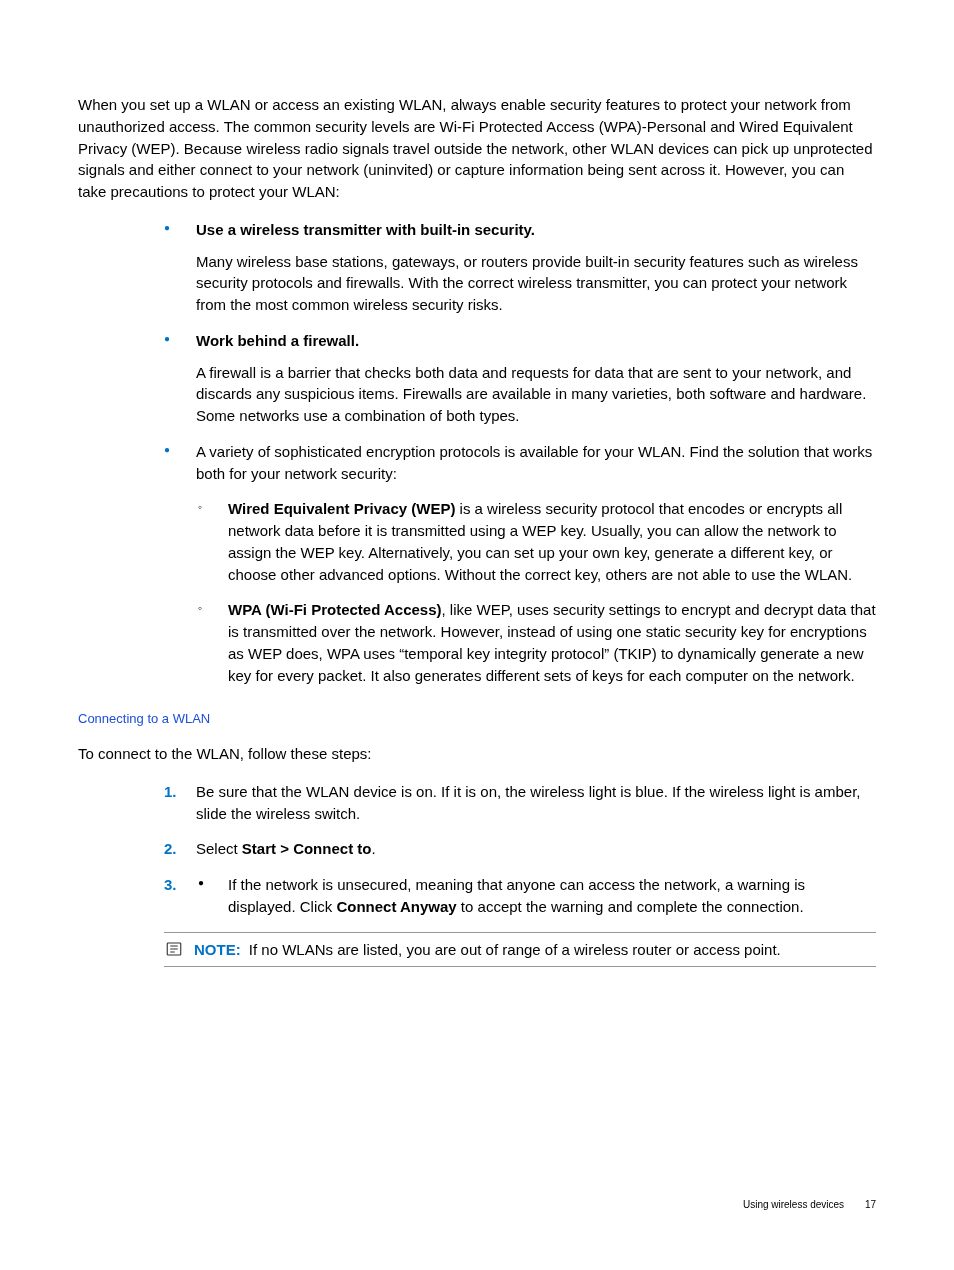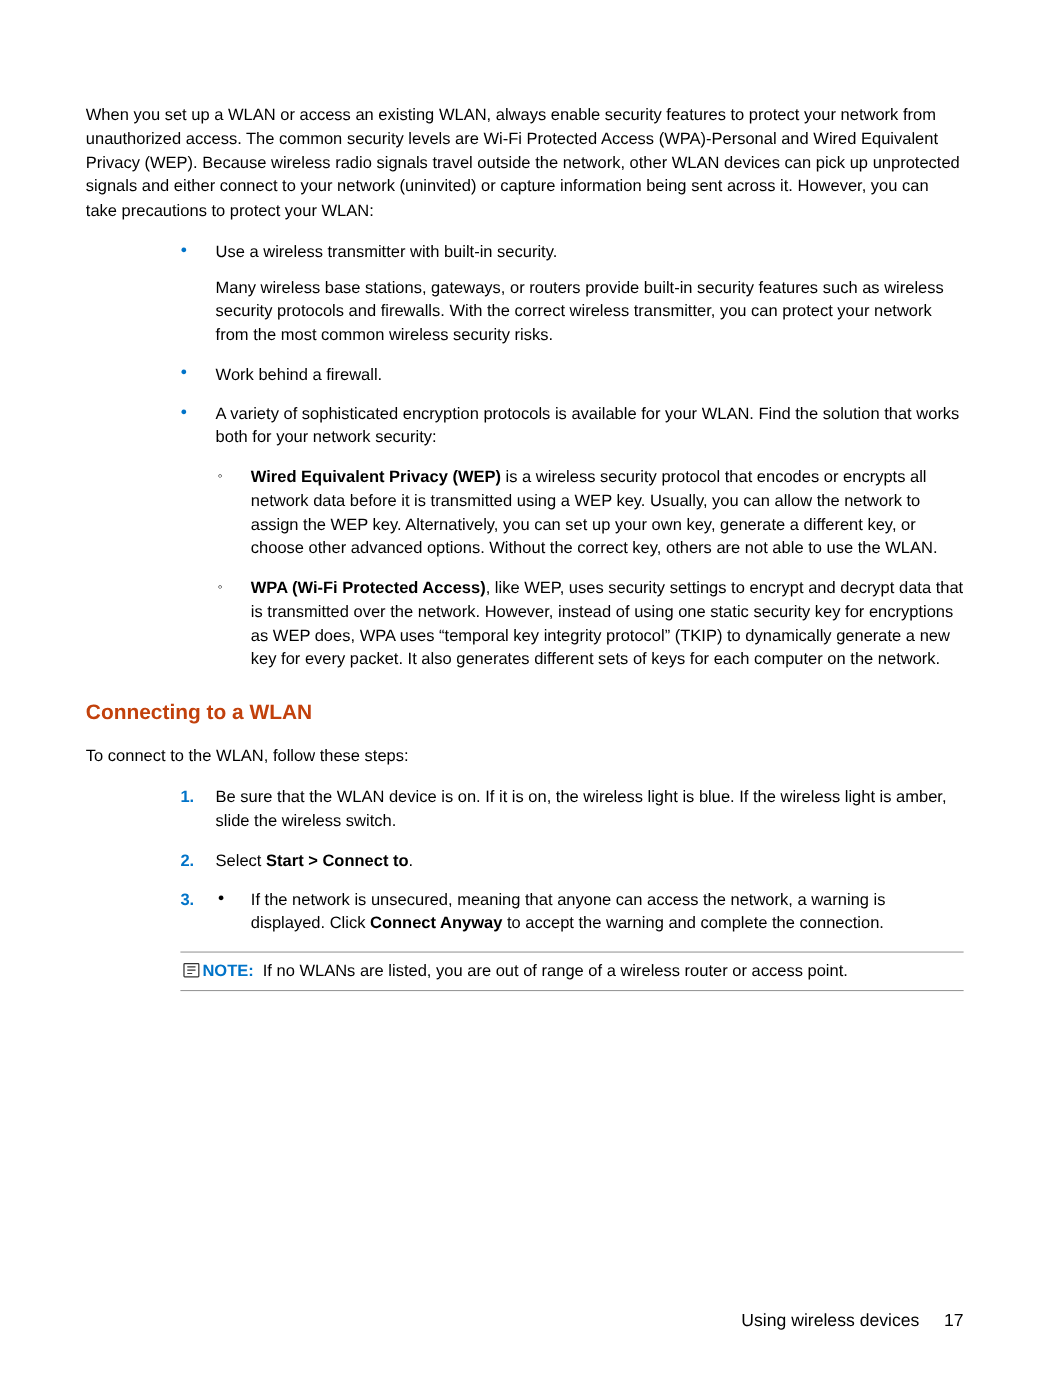--- a/index.html
+++ b/index.html
@@ -30,21 +30,21 @@
     margin: 0 0 14px 0;
   }
   ul.toplist > li::before {
     content: "\25cf";
     position: absolute;
     left: 0;
     top: 2px;
     color: #0073c8;
     font-size: 10px;
   }
-  .bold-head { font-weight: normal; display: block; margin-bottom: 10px; }
+  .bold-head { font-weight: bold; display: block; margin-bottom: 10px; }
   .subtext { margin: 0 0 14px 0; }
   ul.sublist {
     list-style: none;
     margin: 0;
     padding: 0;
   }
   ul.sublist > li {
     position: relative;
     padding-left: 32px;
     margin: 0 0 14px 0;
@@ -57,23 +57,23 @@
     font-size: 12px;
     color: #000;
   }
   ul.sublist2 > li::before {
     content: "\25cf";
     font-size: 10px;
   }
   .bold { font-weight: bold; }
   h2.section {
     margin: 24px 0 14px 0;
-    color: #c2410c;
-    font-size: 19px;
-    font-weight: bold;
+    color: #1d4ed8;
+    font-size: 13px;
+    font-weight: normal;
   }
   ol.steps {
     list-style: none;
     margin: 0 0 0 86px;
     padding: 0;
     counter-reset: step;
   }
   ol.steps > li {
     position: relative;
     padding-left: 32px;
@@ -104,51 +104,53 @@
     top: 2px;
     font-size: 10px;
   }
   .note-box {
     margin: 0 0 0 86px;
     border-top: 1px solid #999;
     border-bottom: 1px solid #999;
     padding: 6px 0 6px 0;
     display: flex;
     align-items: flex-start;
+    gap: 10px;
   }
   .note-icon {
     flex: 0 0 auto;
     width: 20px; height: 20px;
     display: inline-flex;
     align-items: center;
     justify-content: center;
   }
   .note-label { font-weight: bold; color: #0073c8; margin-right: 4px; }
   .footer {
     position: absolute;
     bottom: 58px;
     right: 78px;
-    font-size: 16px;
+    font-size: 10px;
   }
   .footer .pg { margin-left: 18px; }
 </style>
 </head>
 <body>
 
 <div class="page">
 
   <p class="para indent1">When you set up a WLAN or access an existing WLAN, always enable security features to protect your network from unauthorized access. The common security levels are Wi-Fi Protected Access (WPA)-Personal and Wired Equivalent Privacy (WEP). Because wireless radio signals travel outside the network, other WLAN devices can pick up unprotected signals and either connect to your network (uninvited) or capture information being sent across it. However, you can take precautions to protect your WLAN:</p>
 
   <ul class="toplist">
     <li>
       <span class="bold-head">Use a wireless transmitter with built-in security.</span>
       <p class="subtext">Many wireless base stations, gateways, or routers provide built-in security features such as wireless security protocols and firewalls. With the correct wireless transmitter, you can protect your network from the most common wireless security risks.</p>
     </li>
     <li>
       <span class="bold-head">Work behind a firewall.</span>
+      <p class="subtext">A firewall is a barrier that checks both data and requests for data that are sent to your network, and discards any suspicious items. Firewalls are available in many varieties, both software and hardware. Some networks use a combination of both types.</p>
     </li>
     <li>
       <p class="subtext">A variety of sophisticated encryption protocols is available for your WLAN. Find the solution that works both for your network security:</p>
       <ul class="sublist">
         <li>
           <span class="bold">Wired Equivalent Privacy (WEP)</span><span> is a wireless security protocol that encodes or encrypts all network data before it is transmitted using a WEP key. Usually, you can allow the network to assign the WEP key. Alternatively, you can set up your own key, generate a different key, or choose other advanced options. Without the correct key, others are not able to use the WLAN.</span>
         </li>
         <li>
           <span class="bold">WPA (Wi-Fi Protected Access)</span><span>, like WEP, uses security settings to encrypt and decrypt data that is transmitted over the network. However, instead of using one static security key for encryptions as WEP does, WPA uses “temporal key integrity protocol” (TKIP) to dynamically generate a new key for every packet. It also generates different sets of keys for each computer on the network.</span>
         </li>

